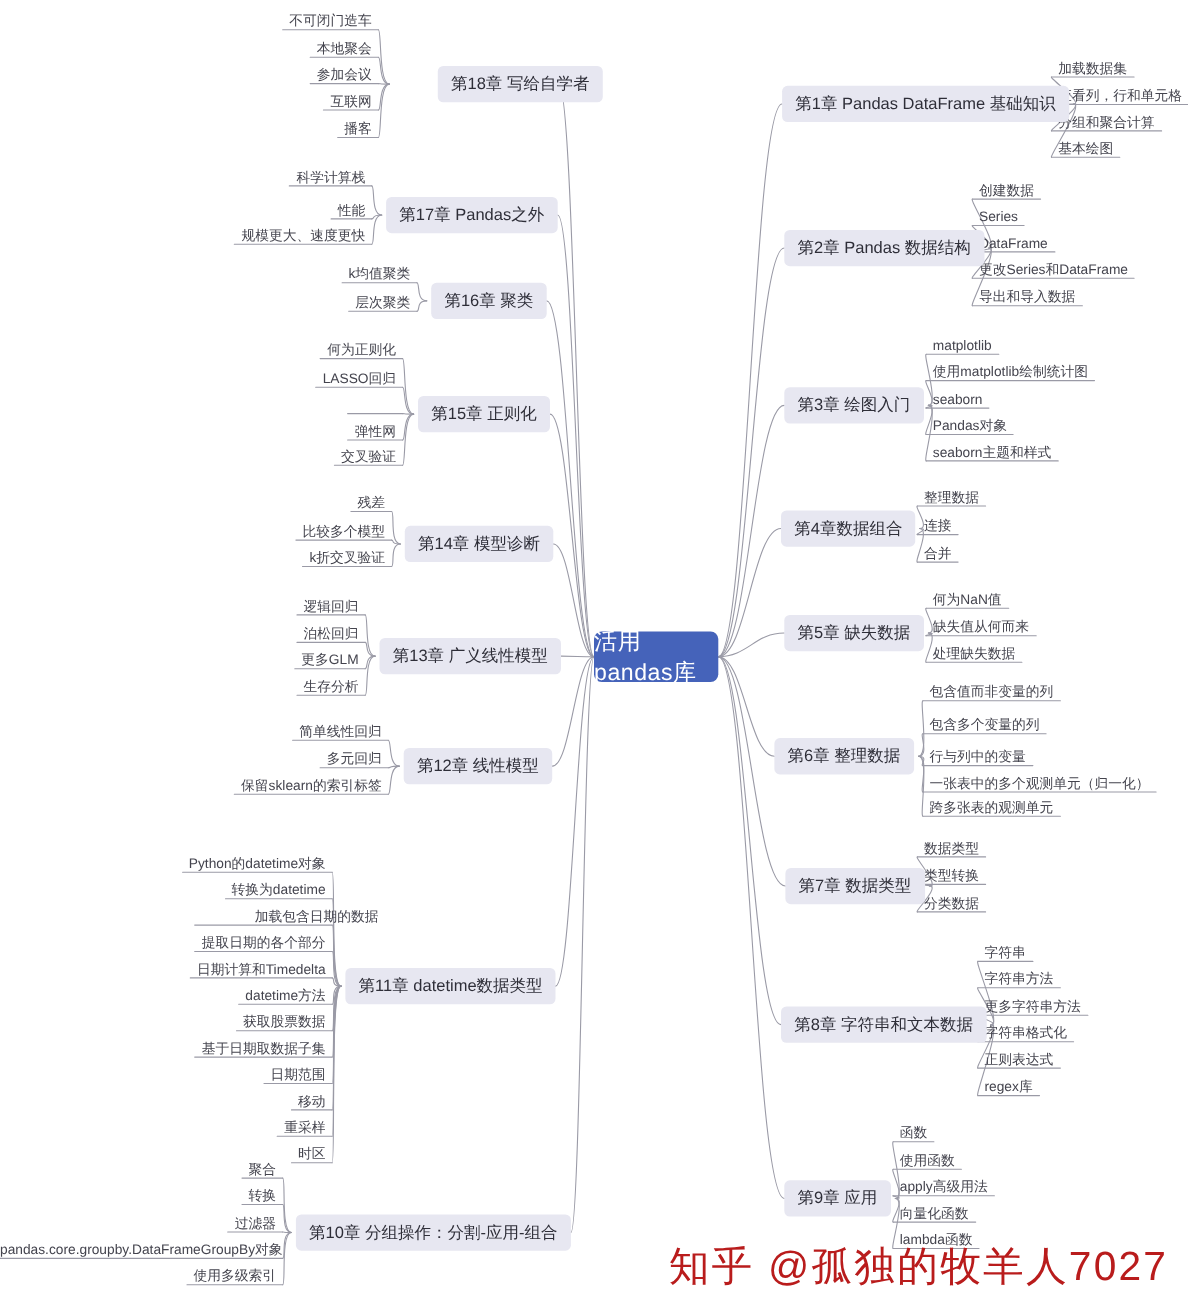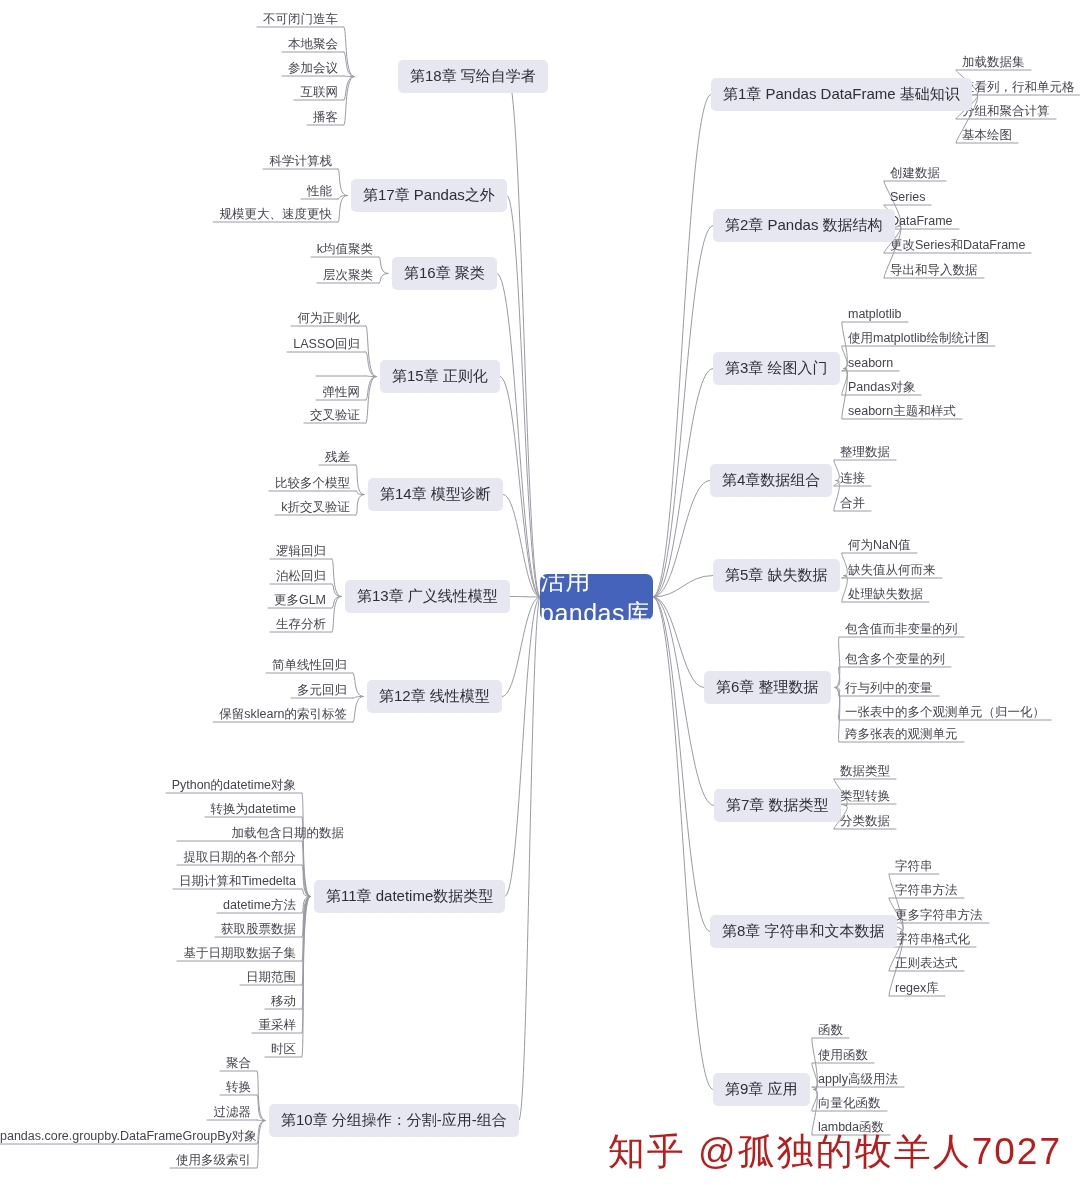--- a/index.html
+++ b/index.html
@@ -23,21 +23,21 @@
     top: 0;
     width: 1080px;
     height: 1191px;
     pointer-events: none;
   }
   .root-node {
     position: absolute;
     background: #4563ba;
     color: #ffffff;
     border-radius: 7px;
-    font-size: 25px;
+    font-size: 21px;
     letter-spacing: 0.5px;
     display: flex;
     align-items: center;
     justify-content: center;
     box-sizing: border-box;
     z-index: 5;
   }
   .chapter-node {
     position: absolute;
     background: #e7e7f1;

